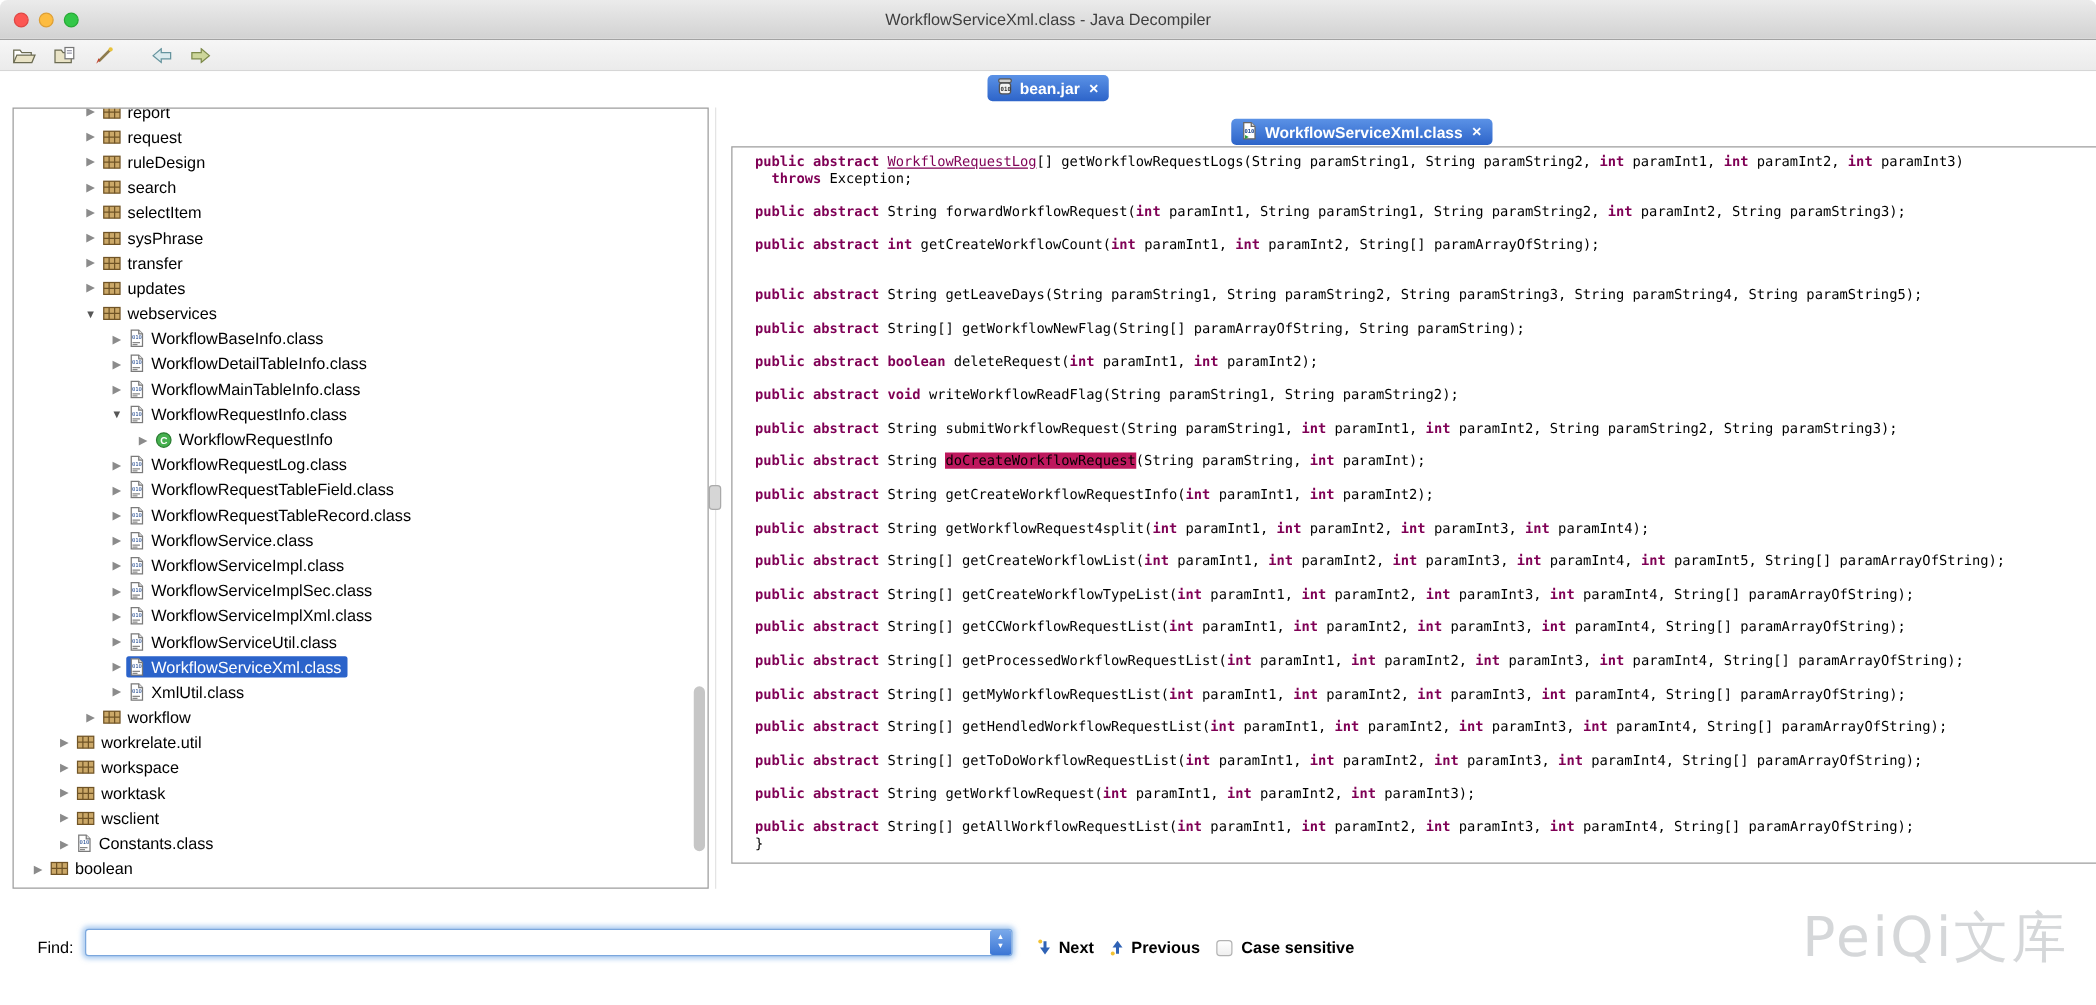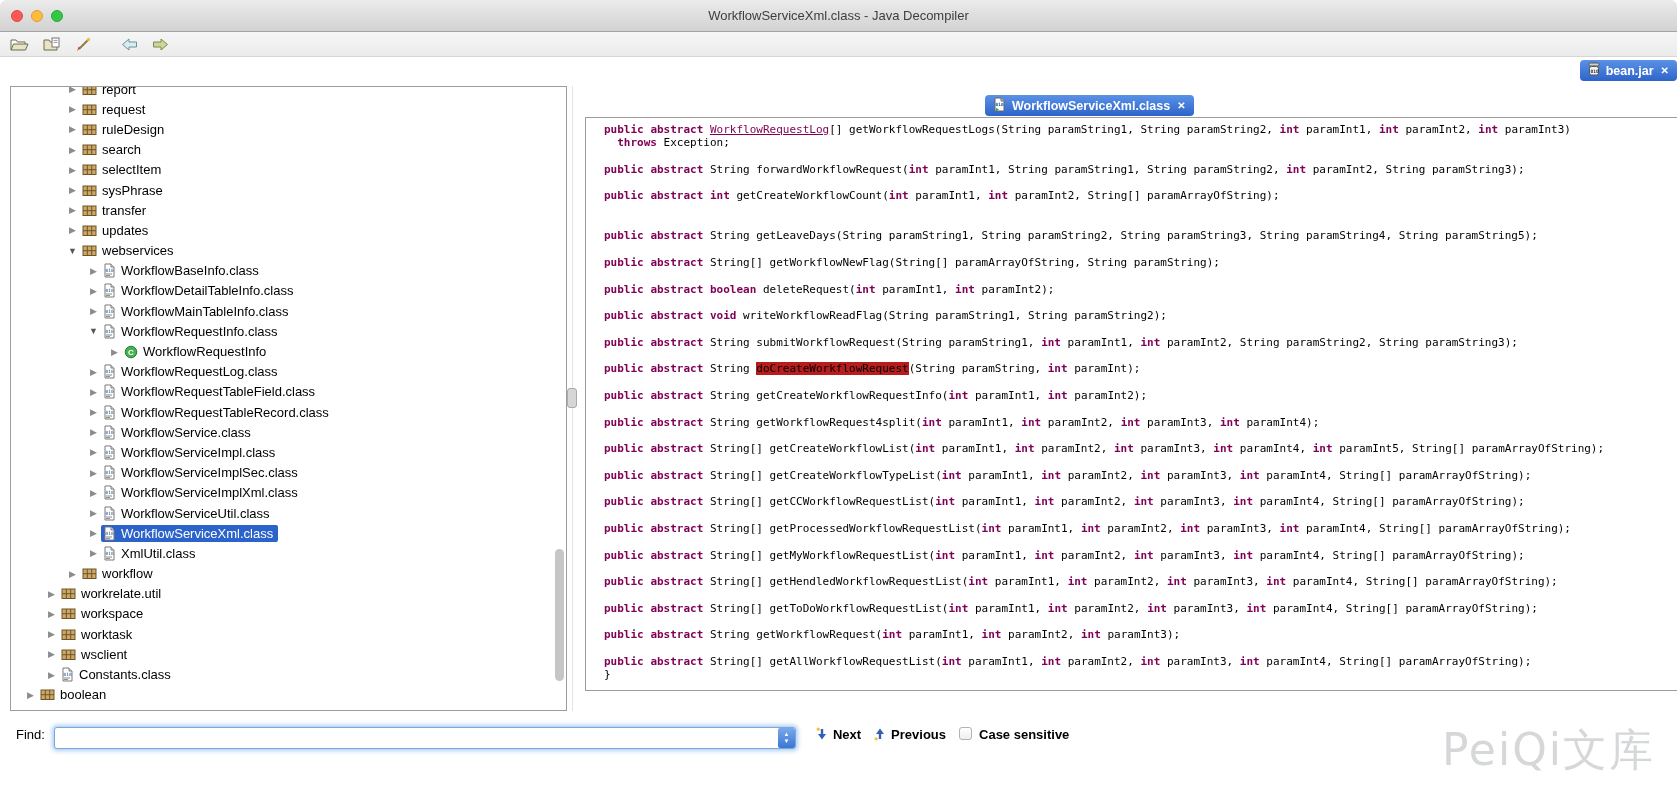--- a/index.html
+++ b/index.html
@@ -11,21 +11,21 @@
   .tl{width:12px;height:12px;border-radius:50%;display:inline-block}
   .tl.red{background:#fc5753;border:1px solid #df4744}
   .tl.yellow{background:#fdbc40;border:1px solid #de9f34}
   .tl.green{background:#33c748;border:1px solid #27aa35}
   .wtitle{line-height:31px;text-align:center;font-size:13px;color:#3e3e3e}
   
   .toolbar{position:absolute;top:32px;left:0;right:0;height:25px;background:linear-gradient(#f6f6f6,#ebebeb);border-bottom:1px solid #d6d6d6;display:flex;align-items:center;padding-left:10px;gap:14px}
   .toolbar .icon{display:inline-flex;cursor:default}
   .toolbar .icon:nth-child(4){margin-left:16px}
   
-  .jar-strip{position:absolute;top:57px;left:0;right:0;height:27px;display:flex;justify-content:flex-end;align-items:center;background:#fff}
+  .jar-strip{position:absolute;top:57px;left:0;right:0;height:27px;display:flex;justify-content:center;align-items:center;background:#fff}
   .tab{display:inline-flex;align-items:center;gap:6px;height:21px;padding:0 8px;border-radius:4px;background:linear-gradient(#5b92e6,#2d64c9);color:#fff;font-size:12.5px;font-weight:600;white-space:nowrap}
   .tab-close{color:#fff;font-size:10px;font-weight:700;margin-left:1px;cursor:default}
   .code-tab{position:absolute;left:985px;top:95px;z-index:5}
   
   .tree-panel{position:absolute;left:10px;top:86px;width:557px;height:625px;border:1px solid #9d9d9d;background:#fff;overflow:hidden}
   #tree{margin-top:-8px;padding-top:0}
   .trow{height:20.2px;display:flex;align-items:center;font-size:13px;white-space:nowrap;color:#000}
   .arrow{width:15px;font-size:9px;color:#8b8b8b;text-align:center;flex:none}
   .arrow.down{color:#565656}
   .twrap{display:inline-flex;align-items:center;gap:5px;padding:1px 5px 1px 2px;border-radius:2px}
@@ -34,24 +34,24 @@
   .tree-scroll{position:absolute;right:2px;top:462px;width:9px;height:132px;border-radius:5px;background:#c6c6c6}
   
   .split-line{position:absolute;left:572px;top:86px;width:1px;height:625px;background:#e4e4e4}
   .split-thumb{position:absolute;left:567px;top:388px;width:10px;height:20px;background:#d6d6d6;border:1px solid #aaa;border-radius:3px}
   
   .code-panel{position:absolute;left:585px;top:117px;width:1196px;height:574px;border:1px solid #9d9d9d;background:#fff;overflow:hidden}
   #code{padding:5px 0 0 18px;font-family:"DejaVu Sans Mono",monospace;font-size:11px;line-height:13.3px;color:#000}
   .cline{white-space:pre}
   .kw{color:#7f0055;font-weight:bold}
   .lnk{color:#7f0055;text-decoration:underline}
-  .hl{background:#b91c1c}
+  .hl{background:#be185d}
   .code-scroll{position:absolute;right:2px;top:3px;width:9px;height:88px;border-radius:5px;background:#d4d4d4}
   
-  .findbar{position:absolute;left:2px;top:727px;right:0;height:38px;display:flex;align-items:flex-start;padding-left:14px;font-size:13px;background:transparent}
+  .findbar{position:absolute;left:16px;top:727px;right:0;height:38px;display:flex;align-items:flex-end;padding-left:14px;font-size:13px;background:transparent}
   .find-label{margin-right:9px}
   .find-input-wrap{position:relative;width:742px;height:22px;margin-right:20px}
   .find-input{width:100%;height:22px;border:1px solid #7ba7dd;border-radius:3px;box-shadow:0 0 4px 2px rgba(110,165,230,.55);padding:0 22px 0 6px;font-size:13px;outline:none;font-family:"Liberation Sans",sans-serif}
   .stepper{position:absolute;right:1px;top:1px;width:17px;height:20px;background:linear-gradient(#7aa9ea,#3b76d5);border-radius:2px;display:flex;flex-direction:column;align-items:center;justify-content:center;color:#fff;font-size:6px;line-height:7px;cursor:default}
   .find-icon{margin-right:5px;display:inline-flex}
   .find-btn{font-weight:600;margin-right:13px;cursor:default}
   .checkbox{width:13px;height:13px;border:1px solid #b2b2b2;border-radius:3px;background:linear-gradient(#fff,#efefef);margin-right:7px;flex:none}
   .case-label{font-weight:600}
   
   .watermark{position:absolute;right:22px;bottom:24px;font-size:44px;font-weight:normal;color:rgba(125,131,138,.32);letter-spacing:2px;pointer-events:none;font-family:"DejaVu Sans",sans-serif}

